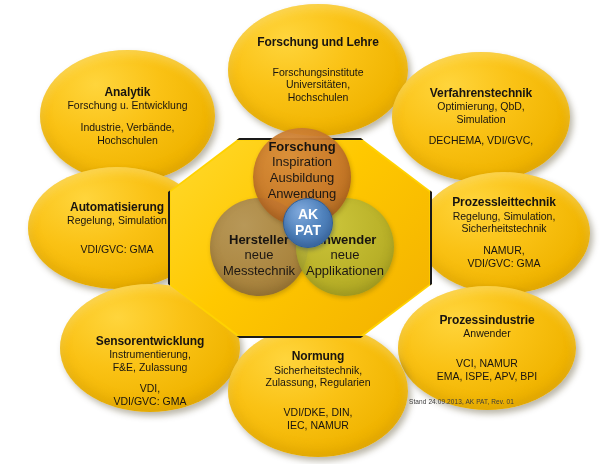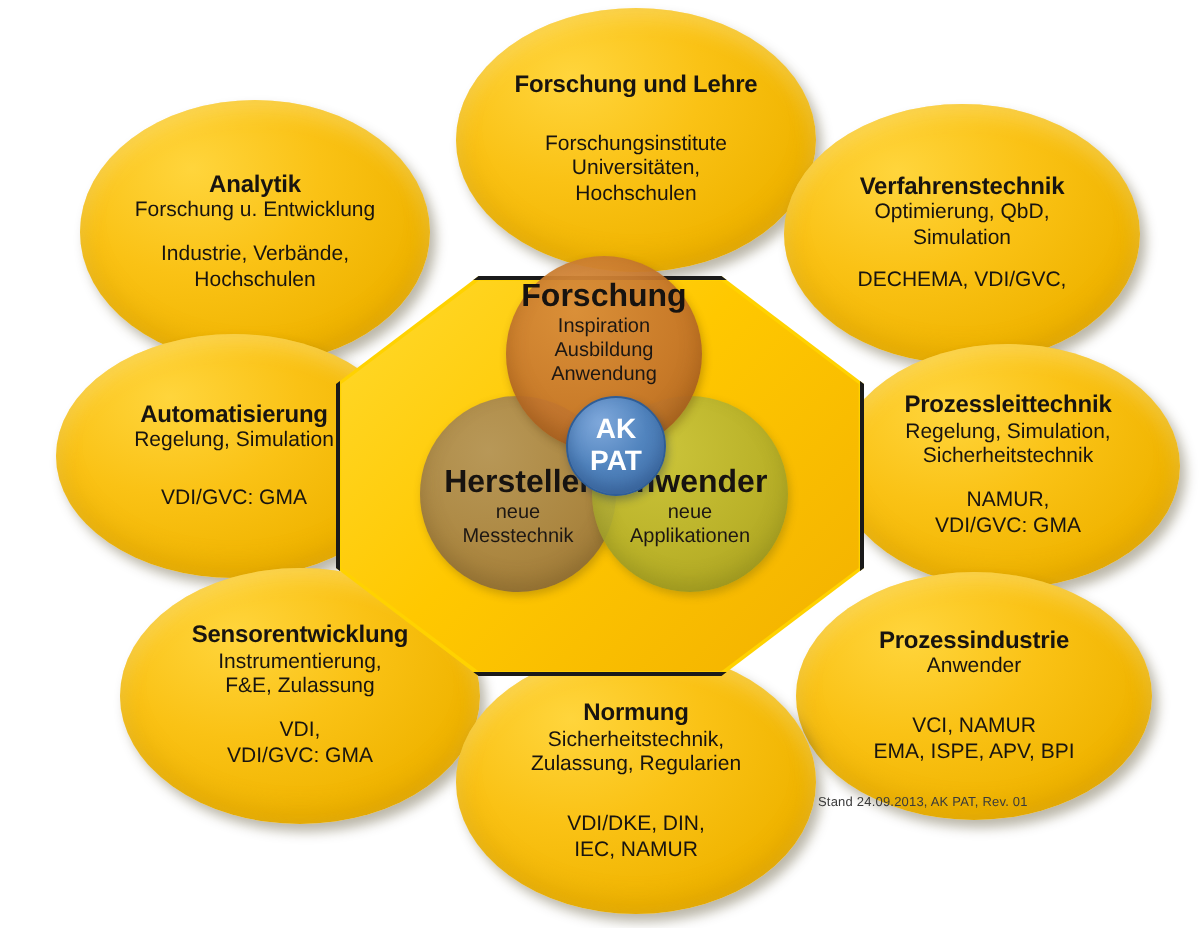--- a/index.html
+++ b/index.html
@@ -79,26 +79,26 @@
     position: absolute;
     border-radius: 50%;
     display: flex;
     flex-direction: column;
     align-items: center;
     text-align: center;
     box-sizing: border-box;
   }
   .venn .v-title {
     font-weight: bold;
-    font-size: 16px;
+    font-size: 13px;
     color: #171310;
     line-height: 1.1;
   }
   .venn .v-sub {
-    font-size: 10px;
+    font-size: 13px;
     color: #1d1713;
     line-height: 1.22;
   }
   #venn-forschung {
     left: 253px; top: 128px; width: 98px; height: 98px;
     background: radial-gradient(circle at 35% 28%, rgba(216,140,58,0.95) 0%, rgba(196,116,44,0.92) 55%, rgba(170,96,32,0.92) 100%);
     box-shadow: inset 0 -5px 10px rgba(120,62,10,0.35), 1px 2px 4px rgba(80,50,10,0.30);
     justify-content: flex-start;
     padding-top: 12px;
   }
@@ -183,21 +183,21 @@
   <div class="petal" id="petal-prozessleittechnik" style="left:418px; top:172px; width:172px; height:122px;">
     <div class="p-title">Prozessleittechnik</div>
     <div class="p-sub" style="white-space:pre-line;">Regelung, Simulation,
 Sicherheitstechnik</div>
     <div class="p-orgs">
       <div>NAMUR,</div>
       <div>VDI/GVC: GMA</div>
     </div>
   </div>
 
-  <div class="petal" id="petal-sensorentwicklung" style="left:60px; top:284px; width:180px; height:128px;">
+  <div class="petal" id="petal-sensorentwicklung" style="left:60px; top:284px; width:180px; height:128px;justify-content:flex-end;">
     <div class="p-title">Sensorentwicklung</div>
     <div class="p-sub" style="white-space:pre-line;">Instrumentierung,
 F&amp;E, Zulassung</div>
     <div class="p-orgs">
       <div>VDI,</div>
       <div>VDI/GVC: GMA</div>
     </div>
   </div>
 
   <div class="petal" id="petal-prozessindustrie" style="left:398px; top:286px; width:178px; height:124px;">

